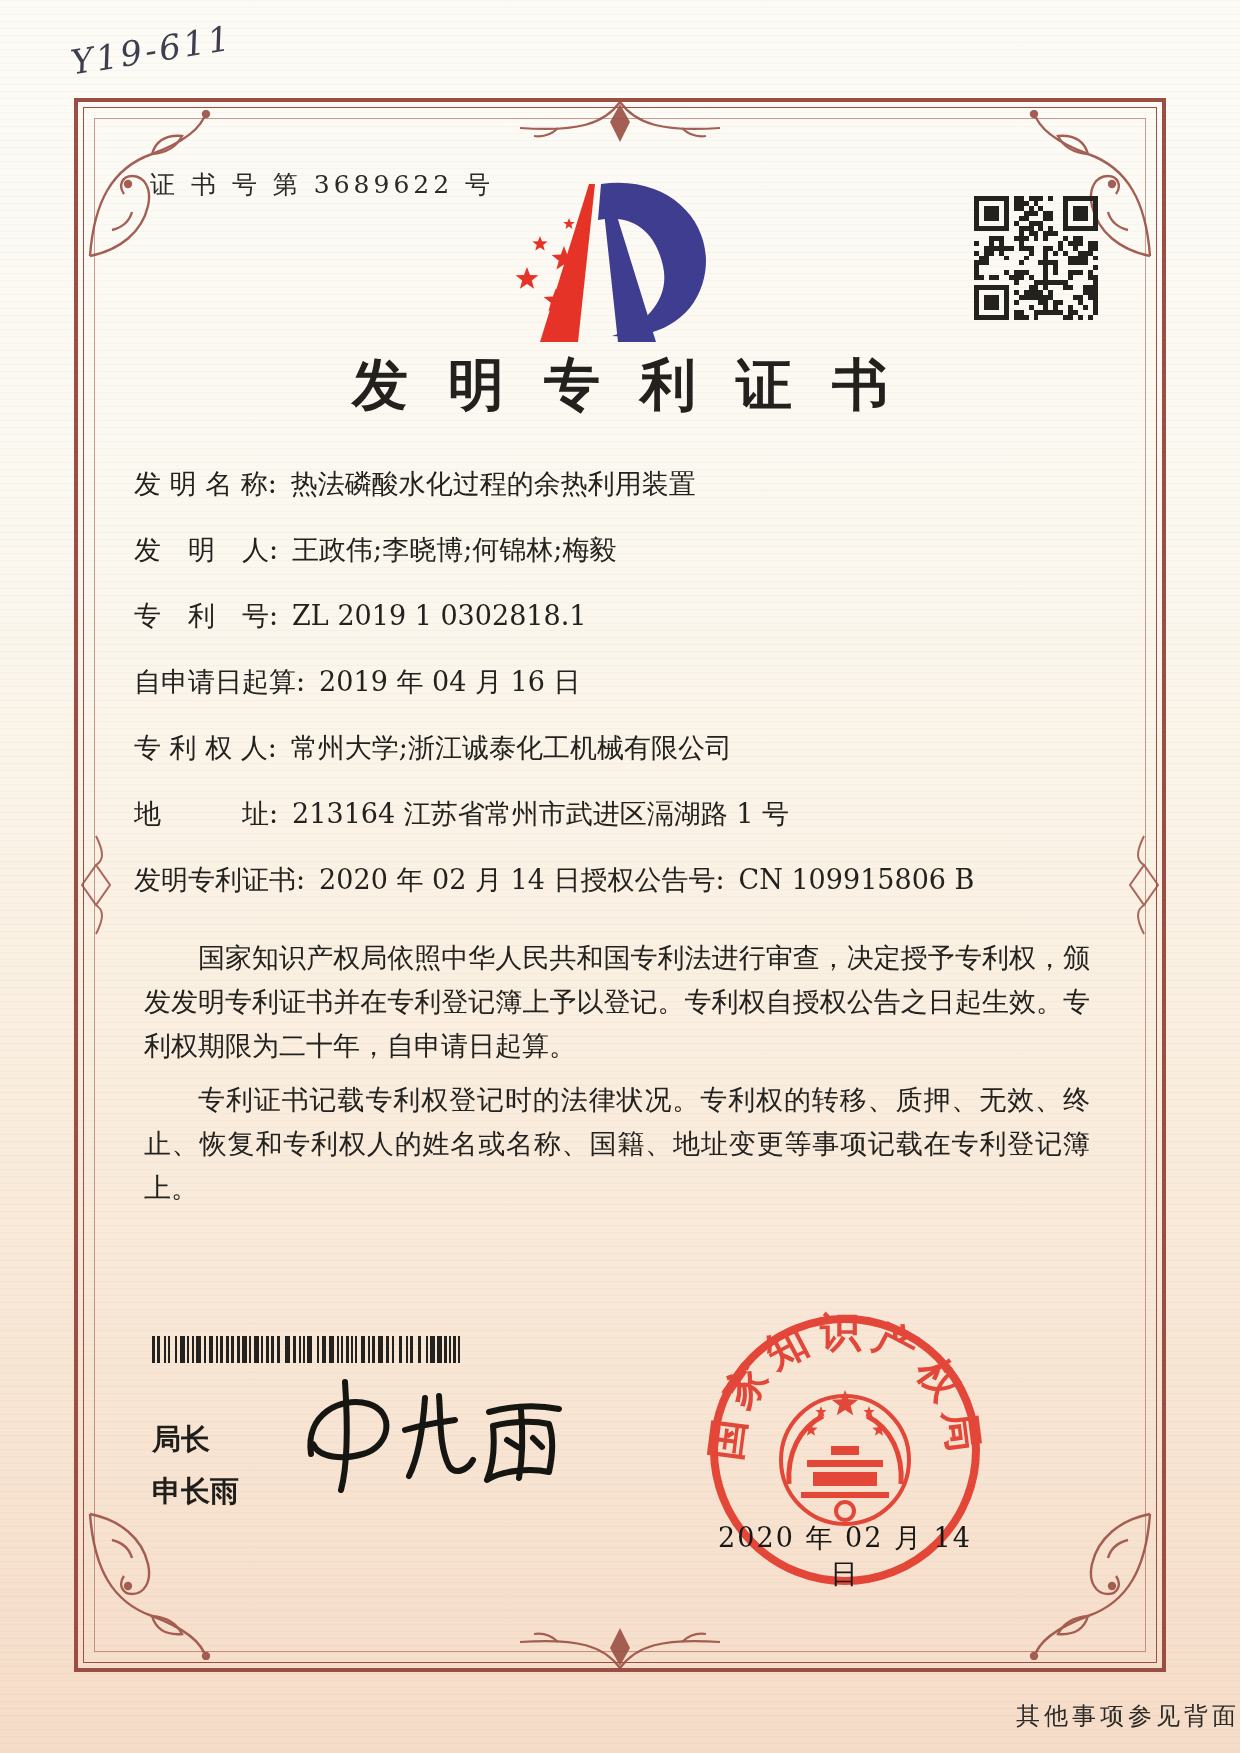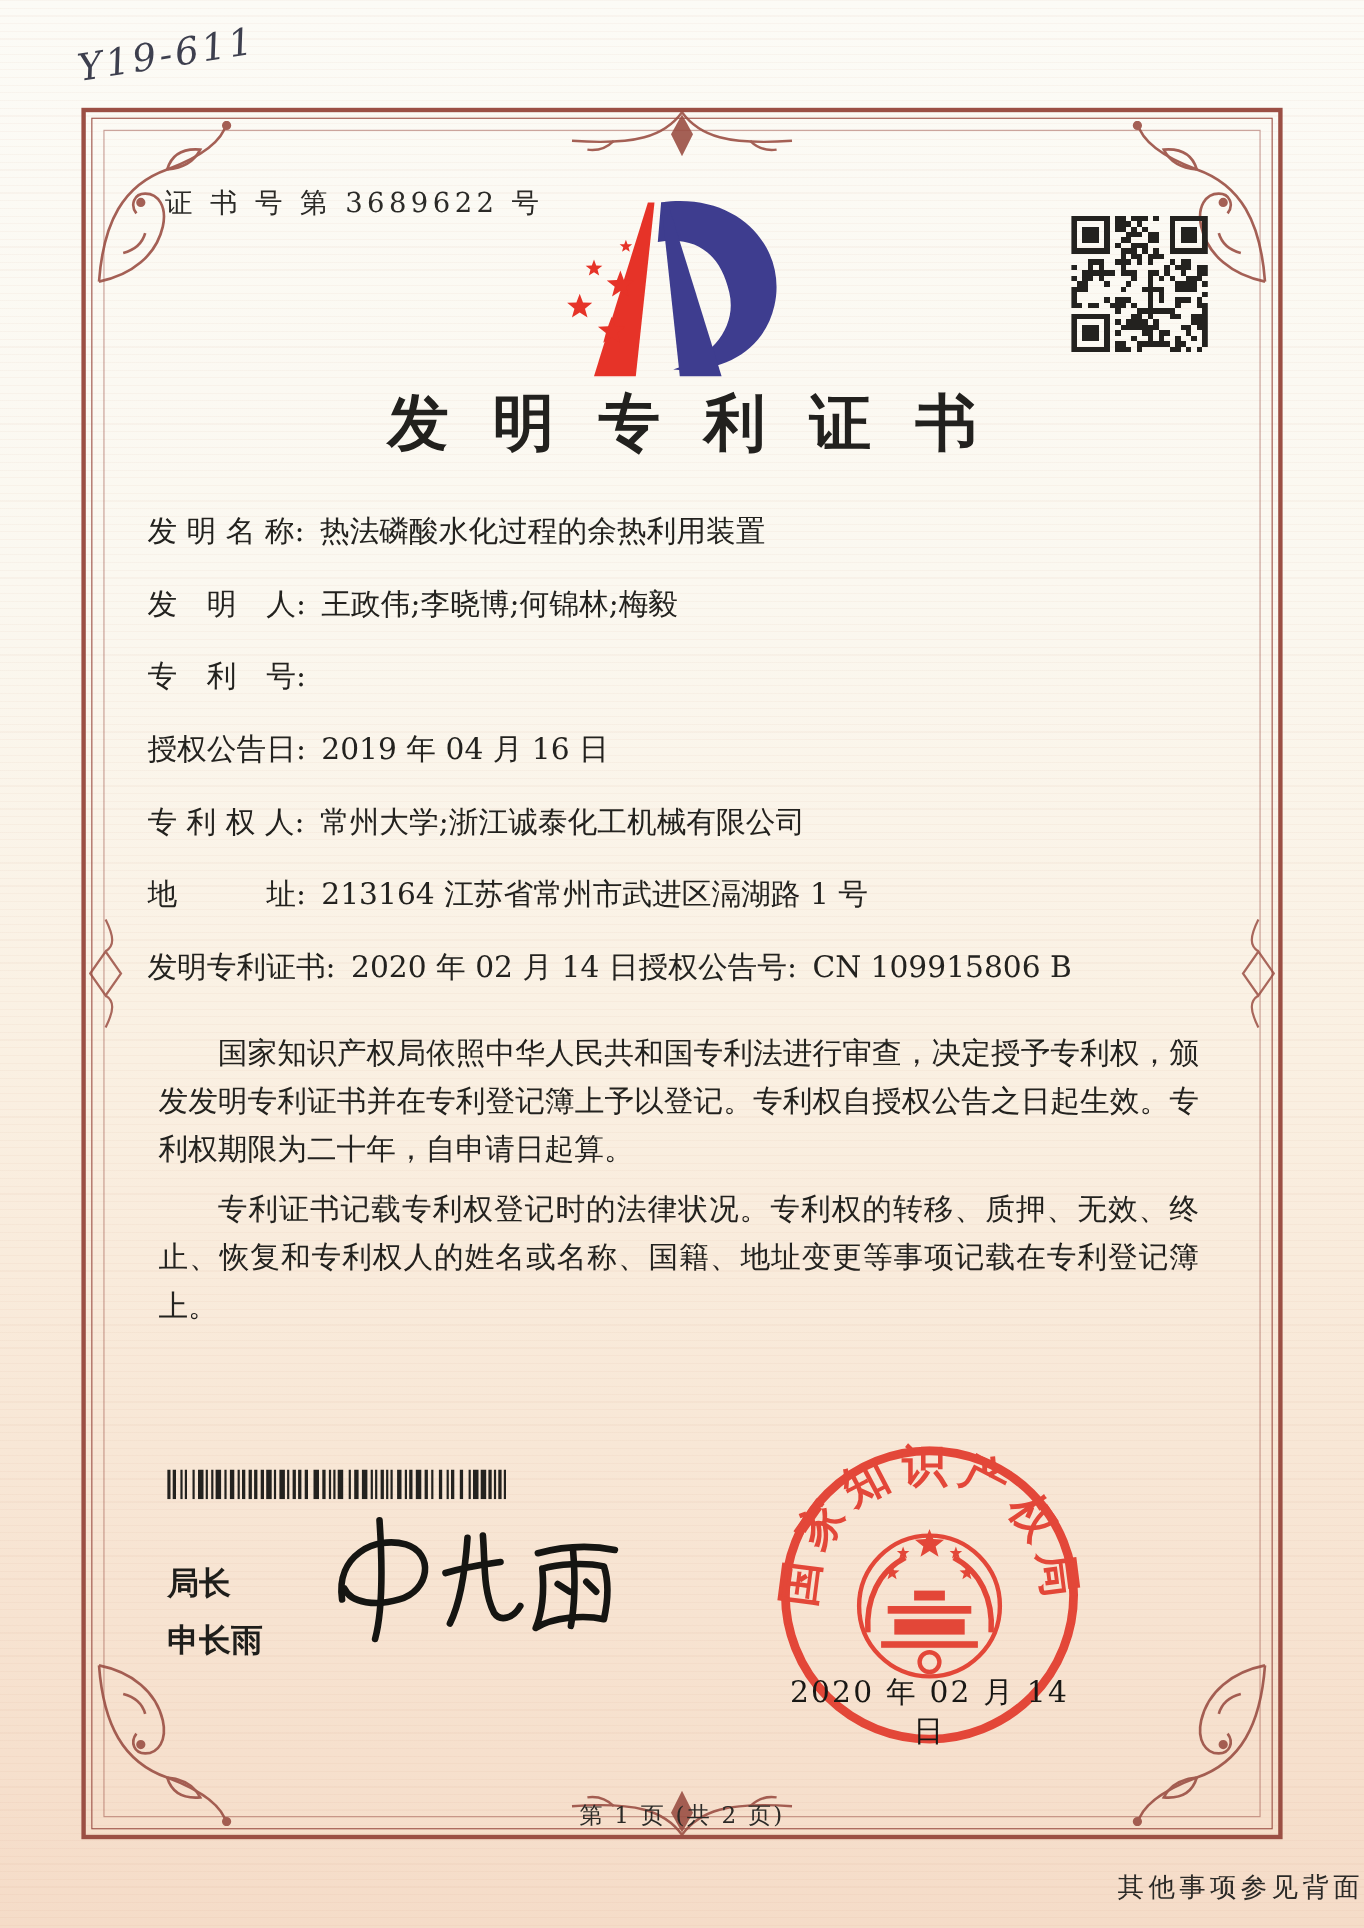--- a/index.html
+++ b/index.html
@@ -188,23 +188,24 @@
     <div class="field-row">
       <span class="field-label">发 明 名 称:</span>
       <span class="field-value">热法磷酸水化过程的余热利用装置</span>
     </div>
     <div class="field-row">
       <span class="field-label">发　明　人:</span>
       <span class="field-value">王政伟;李晓博;何锦林;梅毅</span>
     </div>
     <div class="field-row">
       <span class="field-label">专　利　号:</span>
-    </div>
-    <div class="field-row">
-      <span class="field-label">授权公告日:</span>
+      <span class="field-value">ZL 2019 1 0302818.1</span>
+    </div>
+    <div class="field-row">
+      <span class="field-label">自申请日起算:</span>
       <span class="field-value">2019 年 04 月 16 日</span>
     </div>
     <div class="field-row">
       <span class="field-label">专 利 权 人:</span>
       <span class="field-value">常州大学;浙江诚泰化工机械有限公司</span>
     </div>
     <div class="field-row">
       <span class="field-label">地　　　址:</span>
       <span class="field-value">213164 江苏省常州市武进区滆湖路 1 号</span>
     </div>
@@ -262,16 +263,15 @@
       <polygon stroke="none" points="166.0,98.0 167.5,102.0 171.7,102.1 168.4,104.8 169.5,108.9 166.0,106.5 162.5,108.9 163.6,104.8 160.3,102.1 164.5,102.0"></polygon>
       <rect x="128" y="138" width="28" height="9" stroke="none"></rect>
       <rect x="104" y="152" width="76" height="7" stroke="none"></rect>
       <rect x="110" y="164" width="64" height="14" stroke="none"></rect>
       <rect x="98" y="184" width="88" height="6" stroke="none"></rect>
       <circle cx="142" cy="203" r="9" fill="none" stroke-width="4"></circle>
     </g>
   </svg>
   <div class="seal-date">2020 年 02 月 14 日</div>
 
-  <div class="page-no">第 1 页 (共 2 页)</div>
   <div class="footer-note">其他事项参见背面</div>
 
 </div>
 
 </body></html>

